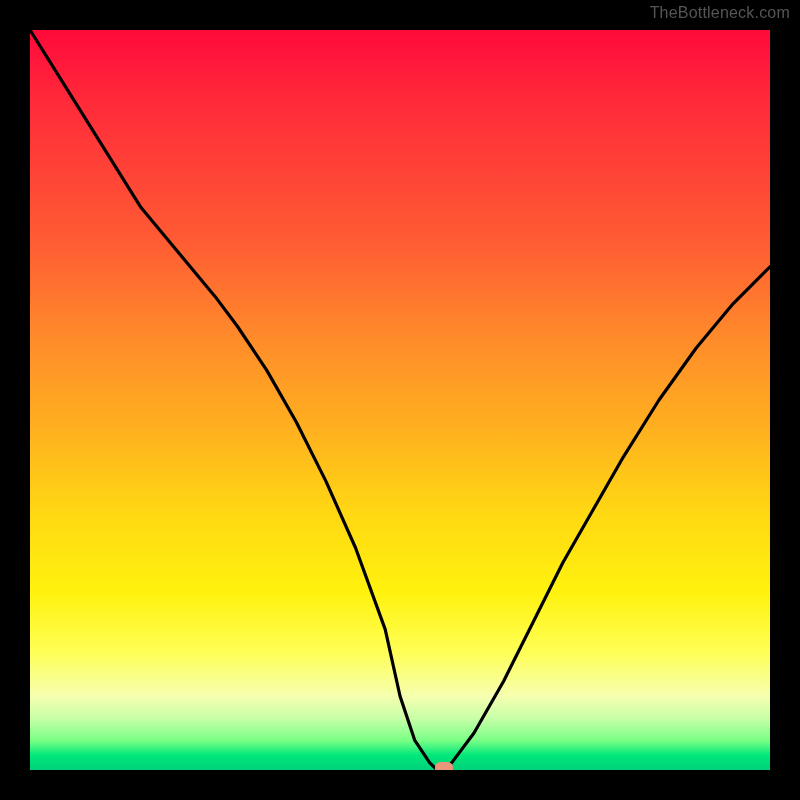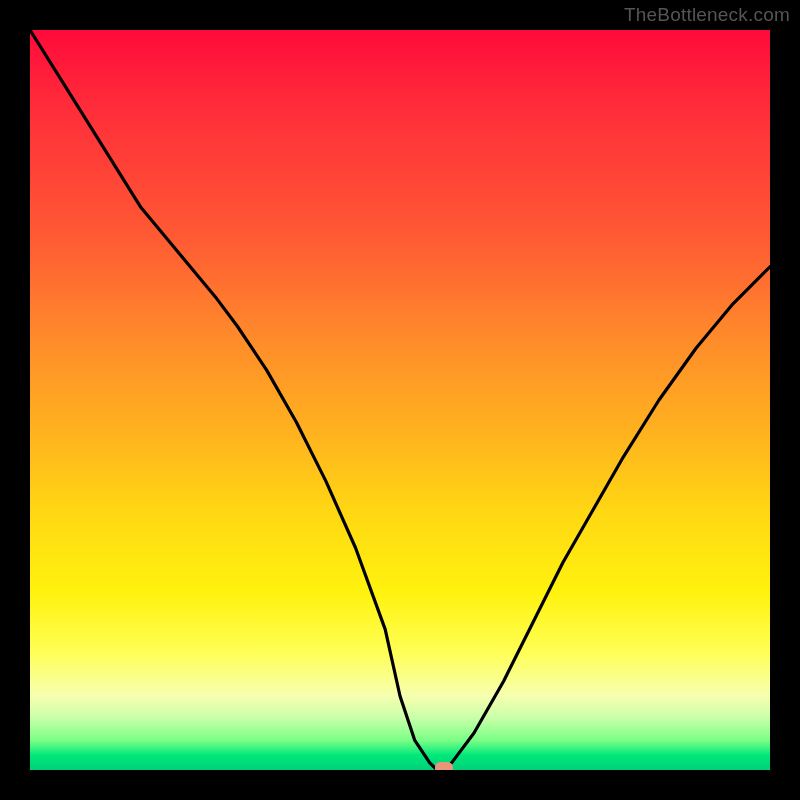--- a/index.html
+++ b/index.html
@@ -15,21 +15,21 @@
     position: relative;
     width: 800px;
     height: 800px;
     background: #000;
   }
   .watermark {
     position: absolute;
     top: 4px;
     right: 10px;
     color: #555;
-    font-size: 19px;
+    font-size: 16px;
     font-weight: 500;
     letter-spacing: 0.2px;
     z-index: 5;
   }
   .plot-area {
     position: absolute;
     left: 30px;
     top: 30px;
     width: 740px;
     height: 740px;

